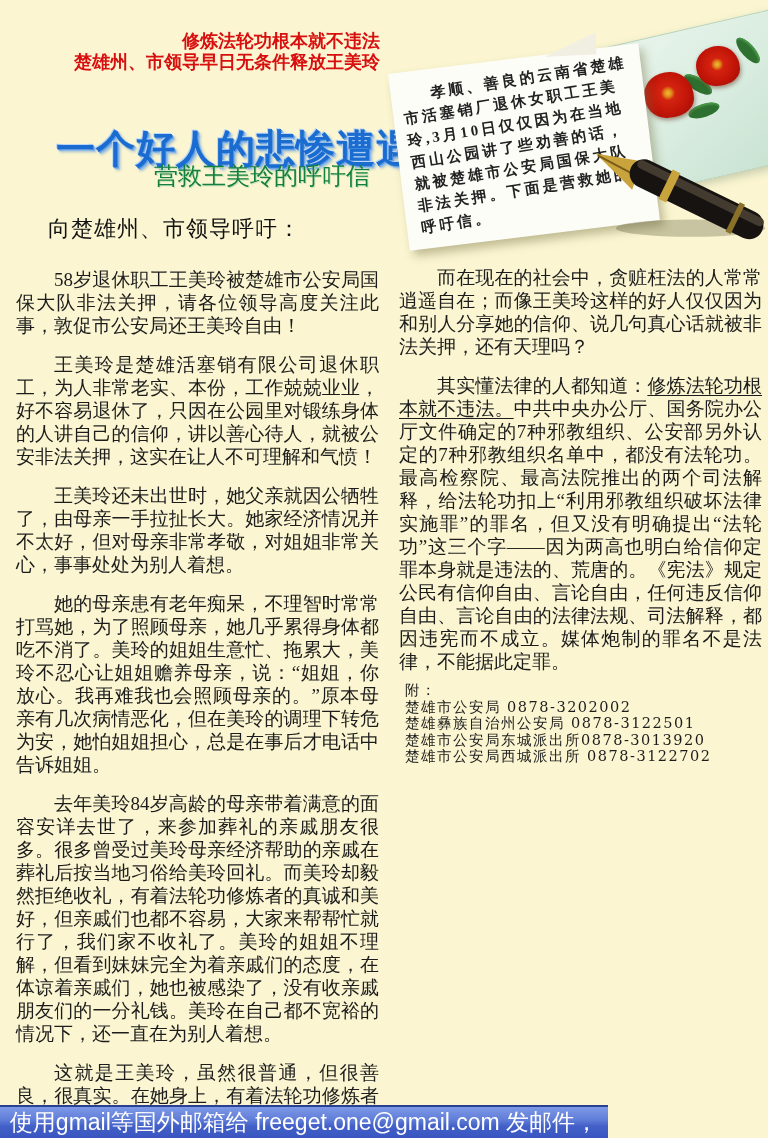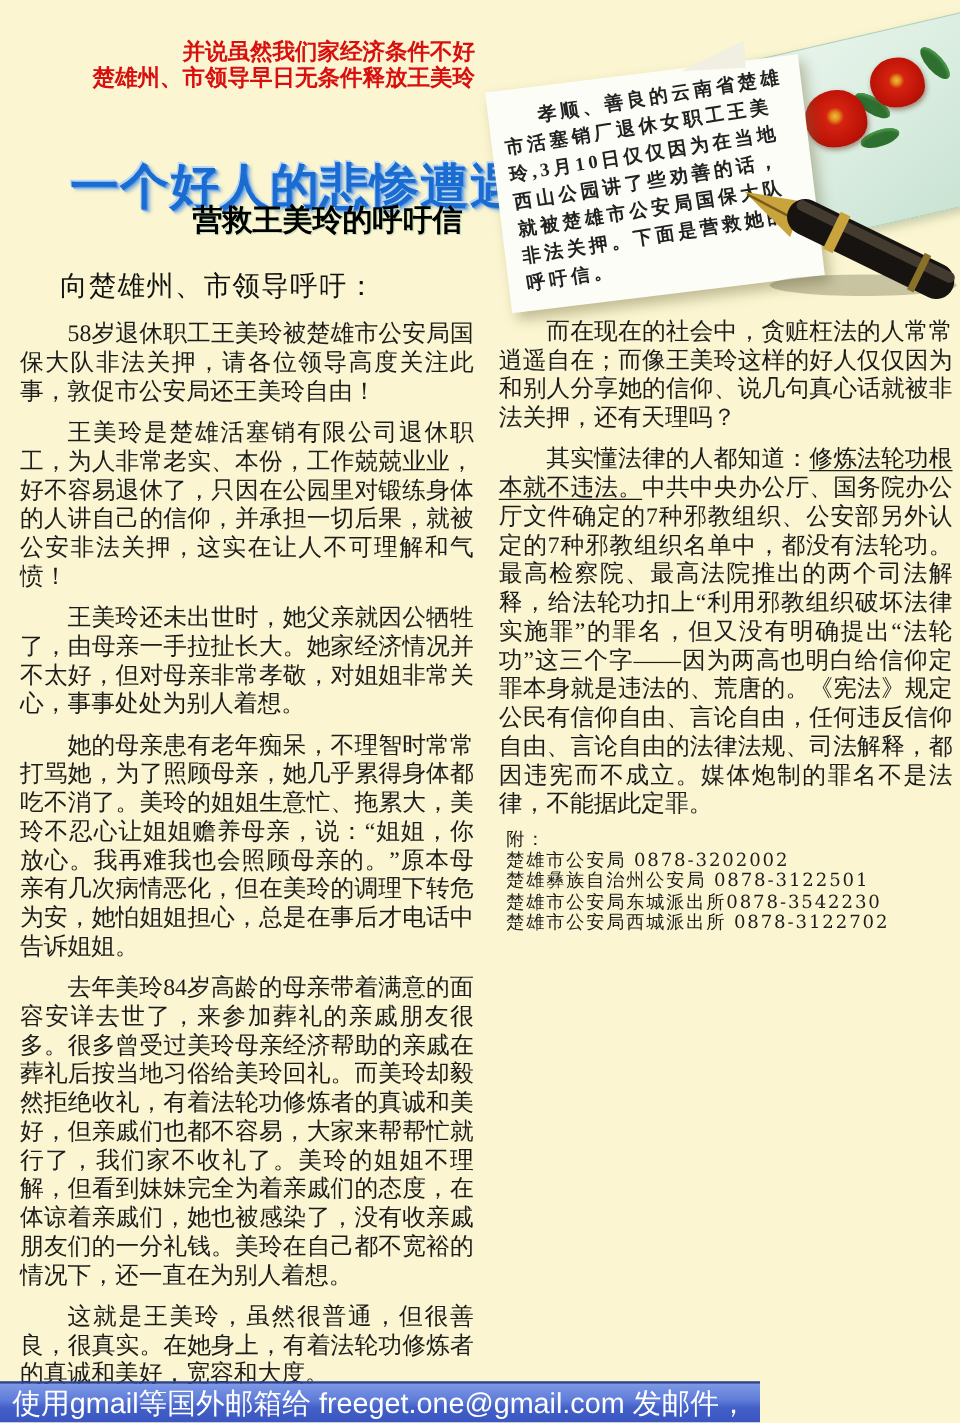--- a/index.html
+++ b/index.html
@@ -21,21 +21,21 @@
     position:absolute; left:40px; top:106px; margin:16px;
     font-family:"Liberation Sans","DejaVu Sans",sans-serif;
     font-weight:bold; font-size:39px; letter-spacing:1px;
     color:#1a6cd0;
     text-shadow:-1px -1px 0 #bcd7f5, 1px 1px 0 #5e9be0, 2px 2px 0 #8fbceb, 3px 3px 3px rgba(90,140,200,.55);
     white-space:nowrap;
   }
   .sub-title {
     position:absolute; left:154px; top:160px; margin:0;
     font-family:"Liberation Sans","DejaVu Sans",sans-serif;
-    font-weight:bold; font-size:24px; color:#000000;
+    font-weight:normal; font-size:24px; color:#15803d;
     text-shadow:1px 1px 0 #c8e2bc; white-space:nowrap;
   }
   
   .scene { position:absolute; left:398px; top:16px; width:370px; height:224px; }
   .envelope {
     position:absolute; left:165px; top:14px; width:250px; height:150px;
     transform:rotate(-13deg); z-index:1;
     background:linear-gradient(150deg,#eef7f0 0%,#d8ecdf 55%,#c4e0cf 100%);
     border:1px solid #b5d2bf; box-shadow:2px 4px 8px rgba(110,130,110,.35);
   }
@@ -70,21 +70,21 @@
   }
   .pen { position:absolute; left:192px; top:118px; width:182px; height:106px; z-index:5; }
   
   .salutation {
     position:absolute; left:48px; top:214px; font-size:22px; color:#111;
     letter-spacing:1px; white-space:nowrap;
   }
   .col { position:absolute; width:363px; font-size:19px; line-height:23px; text-align:justify; }
   .col.left  { left:16px;  top:252px; }
   .col.right { left:399px; top:250px; }
-  .col p { margin:4px 0 10px 0; text-indent:2em; }
+  .col p { margin:16px 0 10px 0; text-indent:2em; }
   .u-seg { text-decoration:underline; text-underline-offset:3px; }
   .appendix {
     margin-top:4px; font-size:14.5px; line-height:15.5px; letter-spacing:1.5px;
     font-family:"DejaVu Serif","Liberation Serif",serif;
   }
   .appendix div { margin:0 0 1px 6px; }
   
   .footer {
     position:absolute; left:0; bottom:0; width:608px; height:33px; box-sizing:border-box;
     border-top:2px solid #2a4193;
@@ -92,21 +92,21 @@
     color:#ffffff; font-family:"Liberation Sans","DejaVu Sans",sans-serif;
     font-size:23px; line-height:30px; text-align:center;
   }
 </style>
 </head>
 <body>
 
 <div class="page">
 
   <div class="appeal">
-    <div>并说虽然我们家经济条件不好</div>
+    <div>修炼法轮功根本就不违法</div>
     <div>楚雄州、市领导早日无条件释放王美玲</div>
   </div>
 
   <div class="scene">
     <div class="envelope"></div>
     <div class="leaf l1"></div>
     <div class="leaf l2"></div>
     <div class="leaf l3"></div>
     <div class="flower f1"></div>
     <div class="flower f2"></div>
@@ -126,35 +126,35 @@
     </svg>
   </div>
 
   <h1 class="main-title">一个好人的悲惨遭遇</h1>
   <h2 class="sub-title">营救王美玲的呼吁信</h2>
 
   <div class="salutation">向楚雄州、市领导呼吁：</div>
 
   <div class="col left">
     <p>58岁退休职工王美玲被楚雄市公安局国保大队非法关押，请各位领导高度关注此事，敦促市公安局还王美玲自由！</p>
-    <p>王美玲是楚雄活塞销有限公司退休职工，为人非常老实、本份，工作兢兢业业，好不容易退休了，只因在公园里对锻练身体的人讲自己的信仰，并承担一切后果，就被公安非法关押，这实在让人不可理解和气愤！</p>
+    <p>王美玲是楚雄活塞销有限公司退休职工，为人非常老实、本份，工作兢兢业业，好不容易退休了，只因在公园里对锻练身体的人讲自己的信仰，讲以善心待人，就被公安非法关押，这实在让人不可理解和气愤！</p>
     <p>王美玲还未出世时，她父亲就因公牺牲了，由母亲一手拉扯长大。她家经济情况并不太好，但对母亲非常孝敬，对姐姐非常关心，事事处处为别人着想。</p>
     <p>她的母亲患有老年痴呆，不理智时常常打骂她，为了照顾母亲，她几乎累得身体都吃不消了。美玲的姐姐生意忙、拖累大，美玲不忍心让姐姐赡养母亲，说：“姐姐，你放心。我再难我也会照顾母亲的。”原本母亲有几次病情恶化，但在美玲的调理下转危为安，她怕姐姐担心，总是在事后才电话中告诉姐姐。</p>
     <p>去年美玲84岁高龄的母亲带着满意的面容安详去世了，来参加葬礼的亲戚朋友很多。很多曾受过美玲母亲经济帮助的亲戚在葬礼后按当地习俗给美玲回礼。而美玲却毅然拒绝收礼，有着法轮功修炼者的真诚和美好，但亲戚们也都不容易，大家来帮帮忙就行了，我们家不收礼了。美玲的姐姐不理解，但看到妹妹完全为着亲戚们的态度，在体谅着亲戚们，她也被感染了，没有收亲戚朋友们的一分礼钱。美玲在自己都不宽裕的情况下，还一直在为别人着想。</p>
     <p>这就是王美玲，虽然很普通，但很善良，很真实。在她身上，有着法轮功修炼者的真诚和美好，宽容和大度。</p>
   </div>
 
   <div class="col right">
     <p>而在现在的社会中，贪赃枉法的人常常逍遥自在；而像王美玲这样的好人仅仅因为和别人分享她的信仰、说几句真心话就被非法关押，还有天理吗？</p>
     <p><span>其实懂法律的人都知道：</span><span class="u-seg">修炼法轮功根本就不违法。</span><span>中共中央办公厅、国务院办公厅文件确定的7种邪教组织、公安部另外认定的7种邪教组织名单中，都没有法轮功。最高检察院、最高法院推出的两个司法解释，给法轮功扣上“利用邪教组织破坏法律实施罪”的罪名，但又没有明确提出“法轮功”这三个字——因为两高也明白给信仰定罪本身就是违法的、荒唐的。《宪法》规定公民有信仰自由、言论自由，任何违反信仰自由、言论自由的法律法规、司法解释，都因违宪而不成立。媒体炮制的罪名不是法律，不能据此定罪。</span></p>
     <div class="appendix">
       <div>附：</div>
       <div>楚雄市公安局  0878-3202002</div>
       <div>楚雄彝族自治州公安局  0878-3122501</div>
-      <div>楚雄市公安局东城派出所0878-3542230</div>
+      <div>楚雄市公安局东城派出所0878-3013920</div>
       <div>楚雄市公安局西城派出所  0878-3122702</div>
     </div>
   </div>
 
   <div class="footer">
     <span>使用gmail等国外邮箱给  freeget.one@gmail.com 发邮件，可得到翻墙软件，浏览更多详情。</span>
   </div>
 
 </div>
 

